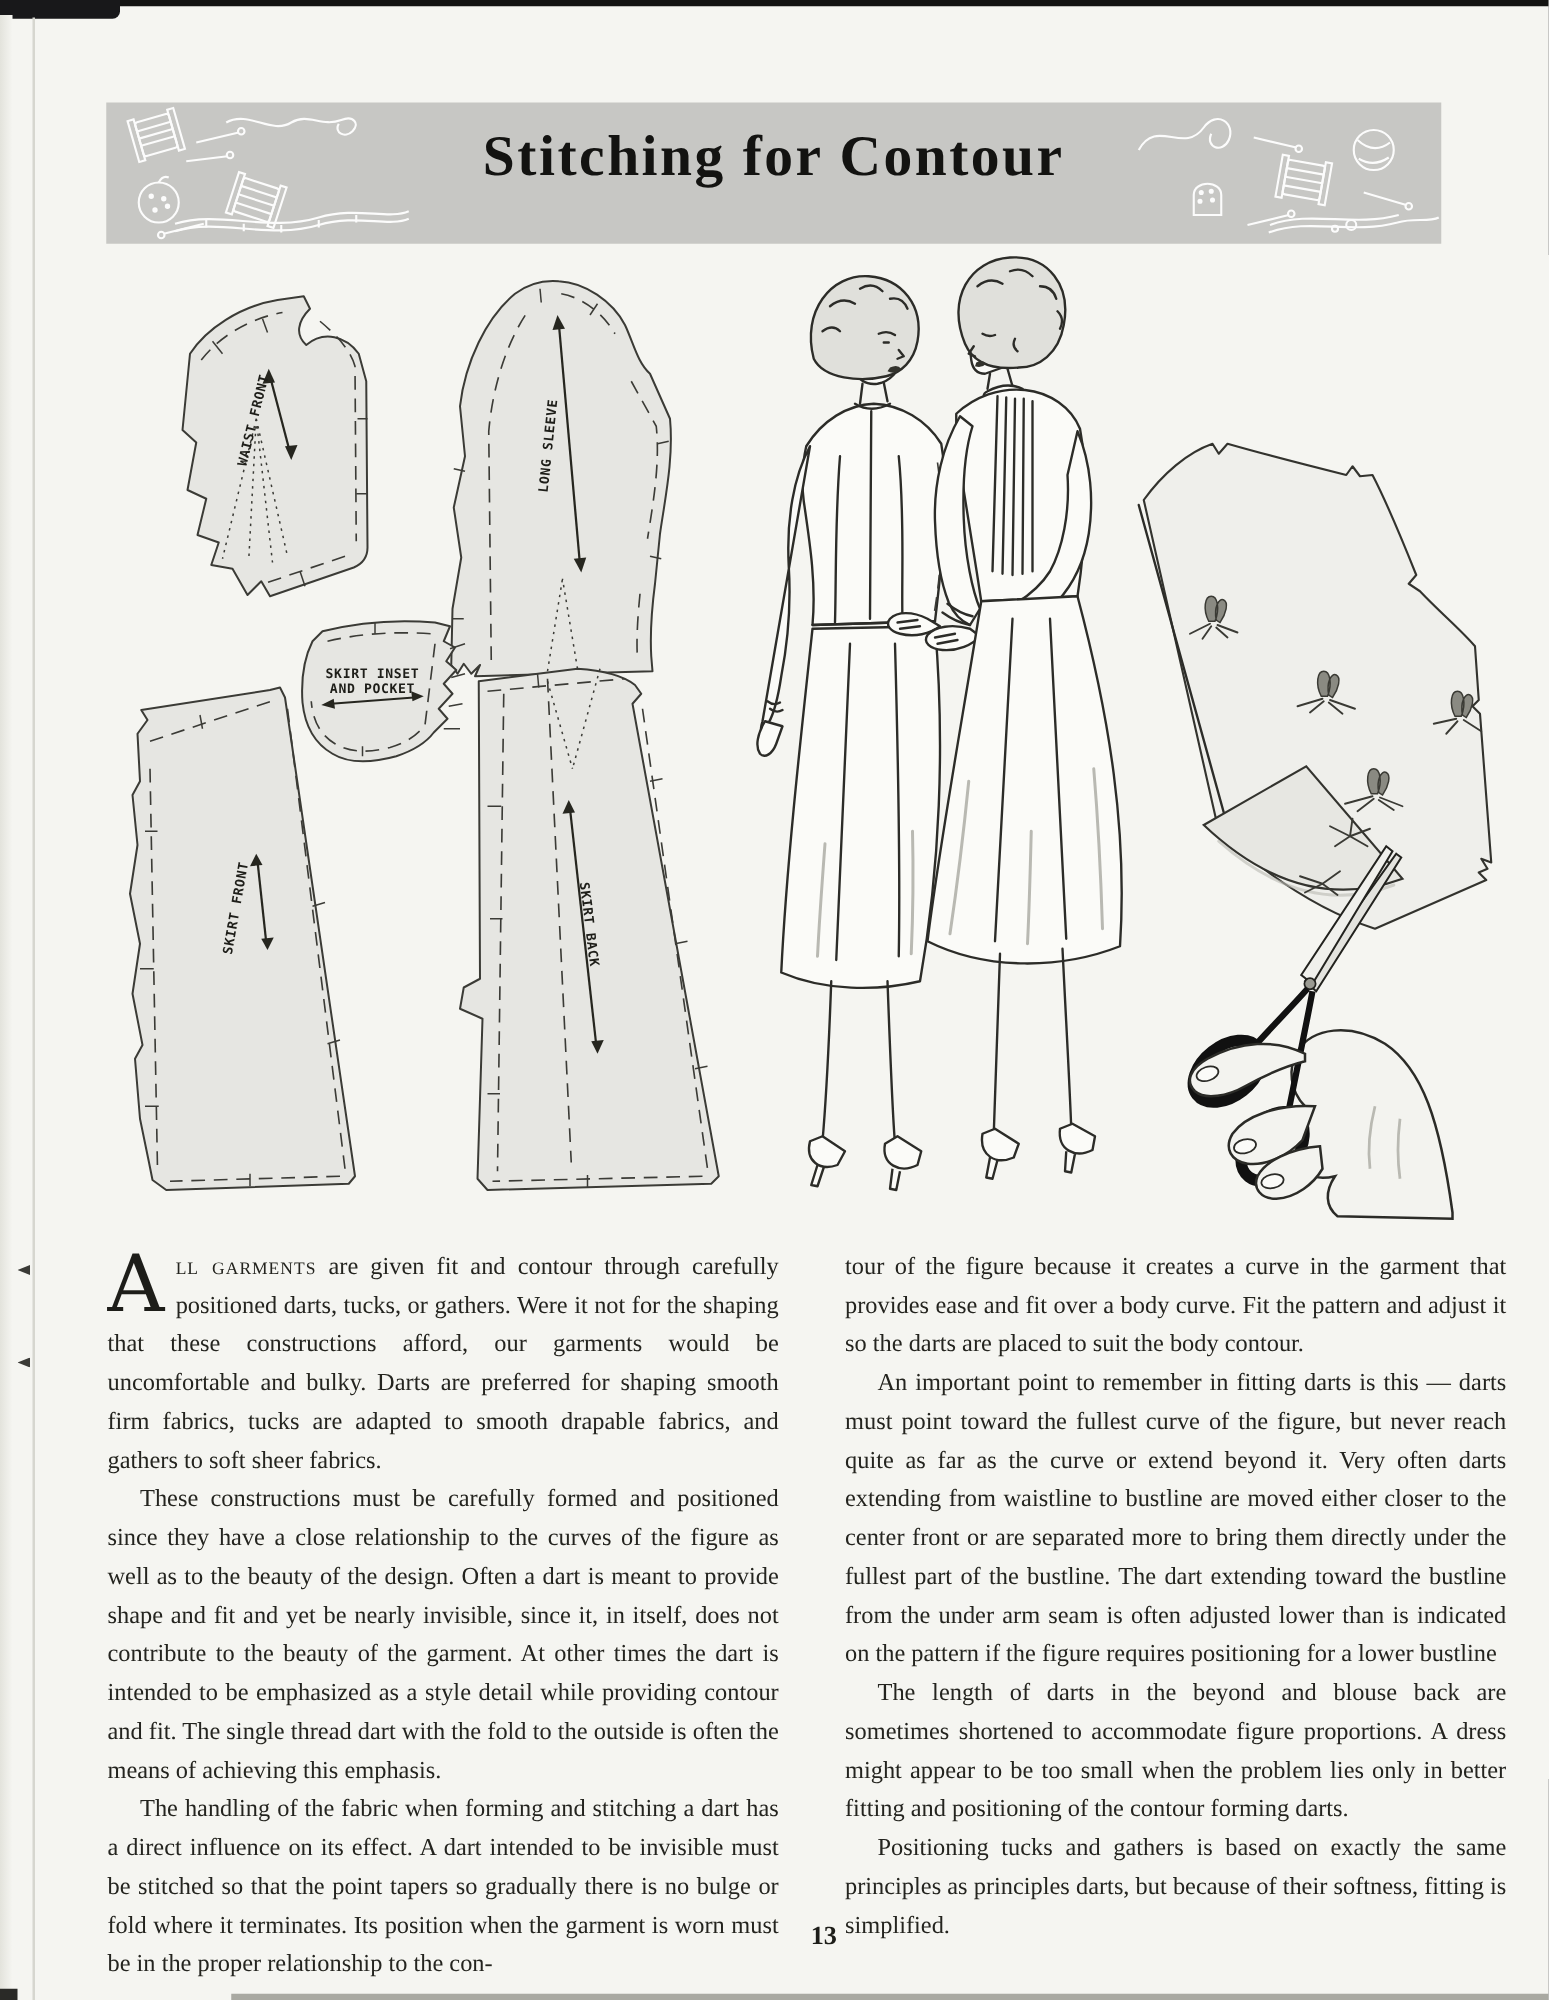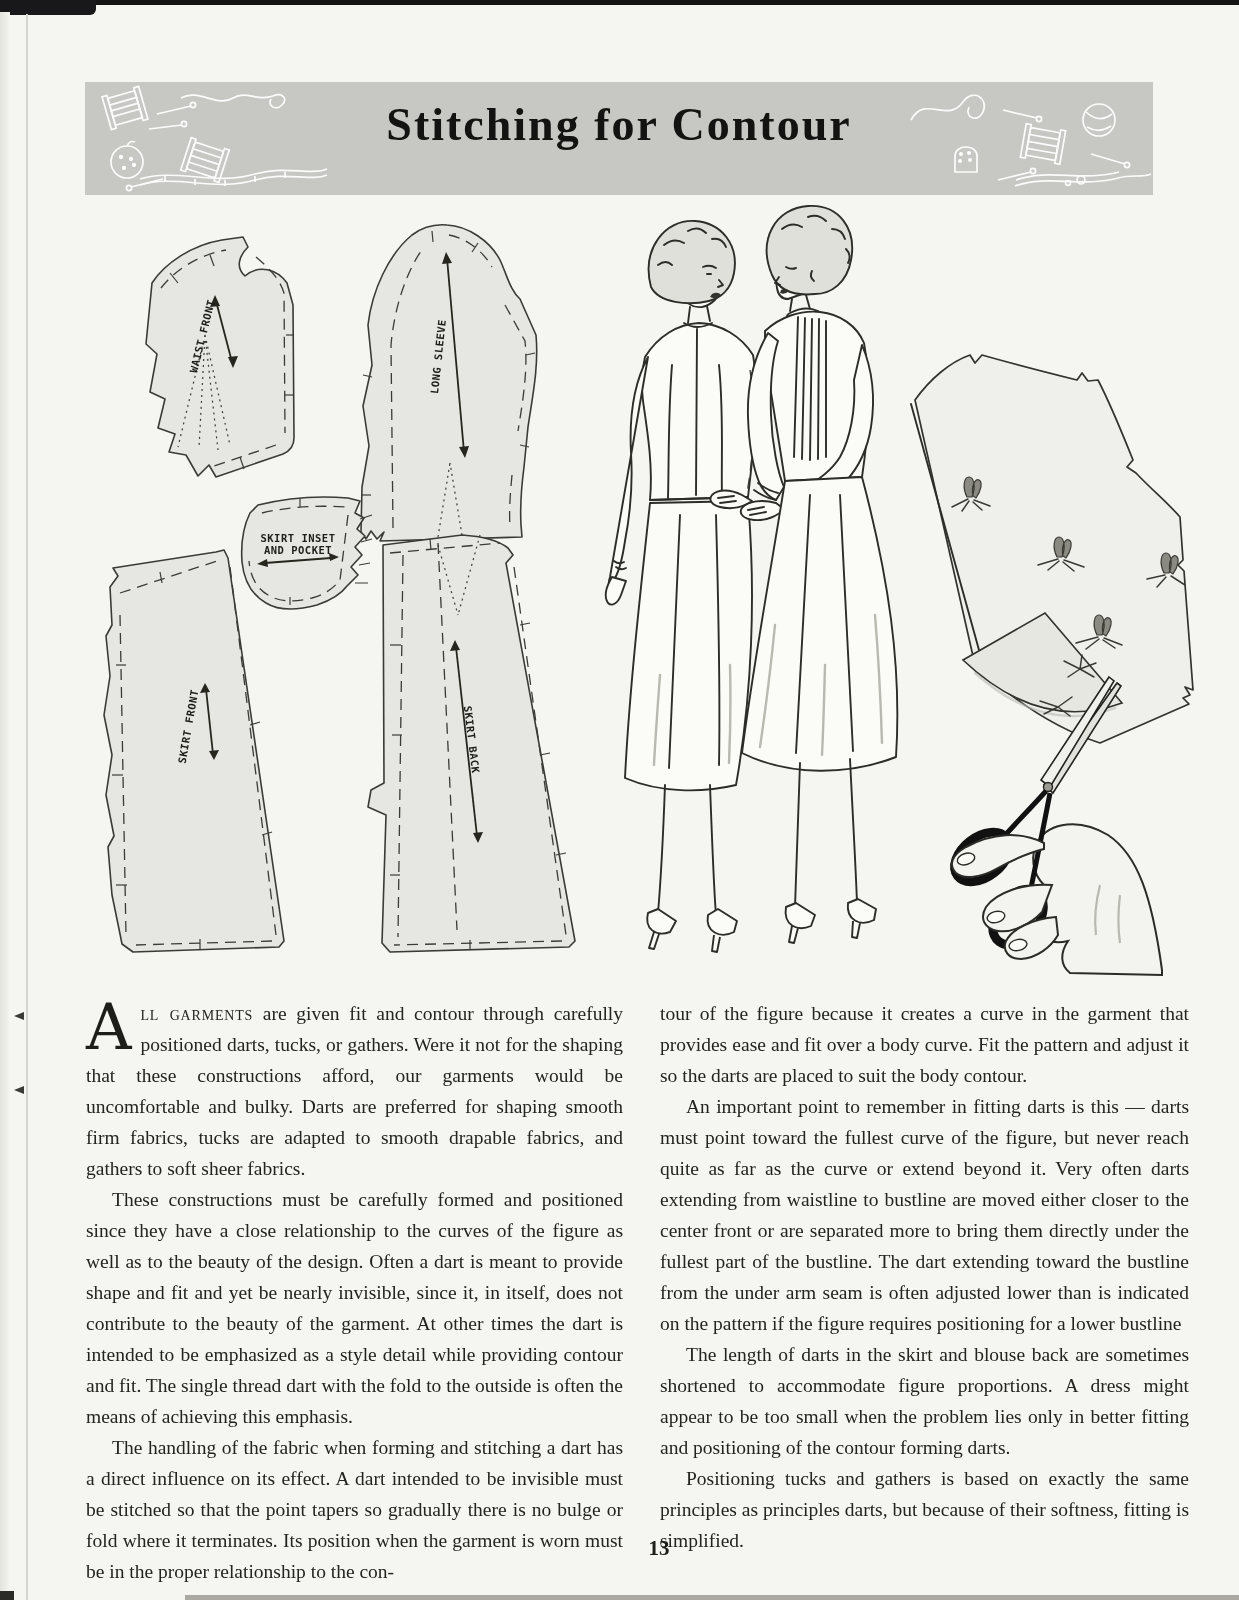--- a/index.html
+++ b/index.html
@@ -32,21 +32,21 @@
   .fig{fill:none;stroke:#2c2c28;stroke-width:1.9;stroke-linecap:round;stroke-linejoin:round;}
   .fig-fill{fill:#fbfbf8;stroke:#2c2c28;stroke-width:1.9;stroke-linejoin:round;}
   .hair{fill:#e0e0db;stroke:#2c2c28;stroke-width:1.9;}
   .shade{fill:none;stroke:#b9b9b2;stroke-width:2.4;stroke-linecap:round;}
   .fab{fill:#efefeb;stroke:#33332e;stroke-width:1.7;stroke-linejoin:round;}
   .tack{stroke:#3a3a34;stroke-width:1.5;fill:none;stroke-linecap:round;}
   .tackpetal{fill:#8a8a82;stroke:#3a3a34;stroke-width:1.2;}
   
   .col{position:absolute;top:998px;}
   .col.left{left:86px;width:537px;}
-  .col.right{left:660px;width:529px;}
+  .col.right{left:676px;width:529px;}
   .col p{margin:0;text-align:justify;font-size:19.5px;line-height:31px;}
   .col p.ind{text-indent:26px;}
   .dropcap{float:left;font-family:"DejaVu Serif",serif;font-size:63px;line-height:50px;
            padding:5px 9px 0 0;color:#1d1d19;}
   .smallcaps{font-variant:small-caps;letter-spacing:.8px;}
   .page-number{position:absolute;left:0;top:1536px;width:1318px;text-align:center;
                font-weight:bold;font-size:21px;color:#1d1d19;}
 </style>
 </head>
 <body>
@@ -325,18 +325,18 @@
 
   <div class="col left">
     <p><span class="dropcap">A</span><span class="smallcaps">ll garments</span><span> are given fit and contour through carefully positioned darts, tucks, or gathers. Were it not for the shaping that these constructions afford, our garments would be uncomfortable and bulky. Darts are preferred for shaping smooth firm fabrics, tucks are adapted to smooth drapable fabrics, and gathers to soft sheer fabrics.</span></p>
     <p class="ind">These constructions must be carefully formed and positioned since they have a close relationship to the curves of the figure as well as to the beauty of the design. Often a dart is meant to provide shape and fit and yet be nearly invisible, since it, in itself, does not contribute to the beauty of the garment. At other times the dart is intended to be emphasized as a style detail while providing contour and fit. The single thread dart with the fold to the outside is often the means of achieving this emphasis.</p>
     <p class="ind">The handling of the fabric when forming and stitching a dart has a direct influence on its effect. A dart intended to be invisible must be stitched so that the point tapers so gradually there is no bulge or fold where it terminates. Its position when the garment is worn must be in the proper relationship to the con-</p>
   </div>
 
   <div class="col right">
     <p>tour of the figure because it creates a curve in the garment that provides ease and fit over a body curve. Fit the pattern and adjust it so the darts are placed to suit the body contour.</p>
     <p class="ind">An important point to remember in fitting darts is this — darts must point toward the fullest curve of the figure, but never reach quite as far as the curve or extend beyond it. Very often darts extending from waistline to bustline are moved either closer to the center front or are separated more to bring them directly under the fullest part of the bustline. The dart extending toward the bustline from the under arm seam is often adjusted lower than is indicated on the pattern if the figure requires positioning for a lower bustline</p>
-    <p class="ind">The length of darts in the skirt and blouse back are sometimes shortened to accommodate figure proportions. A dress might appear to be too small when the problem lies only in better fitting and positioning of the contour forming darts.</p>
+    <p class="ind">The length of darts in the beyond and blouse back are sometimes shortened to accommodate figure proportions. A dress might appear to be too small when the problem lies only in better fitting and positioning of the contour forming darts.</p>
     <p class="ind">Positioning tucks and gathers is based on exactly the same principles as principles darts, but because of their softness, fitting is simplified.</p>
   </div>
 
   <div class="page-number">13</div>
 </div>
 
 </body></html>

